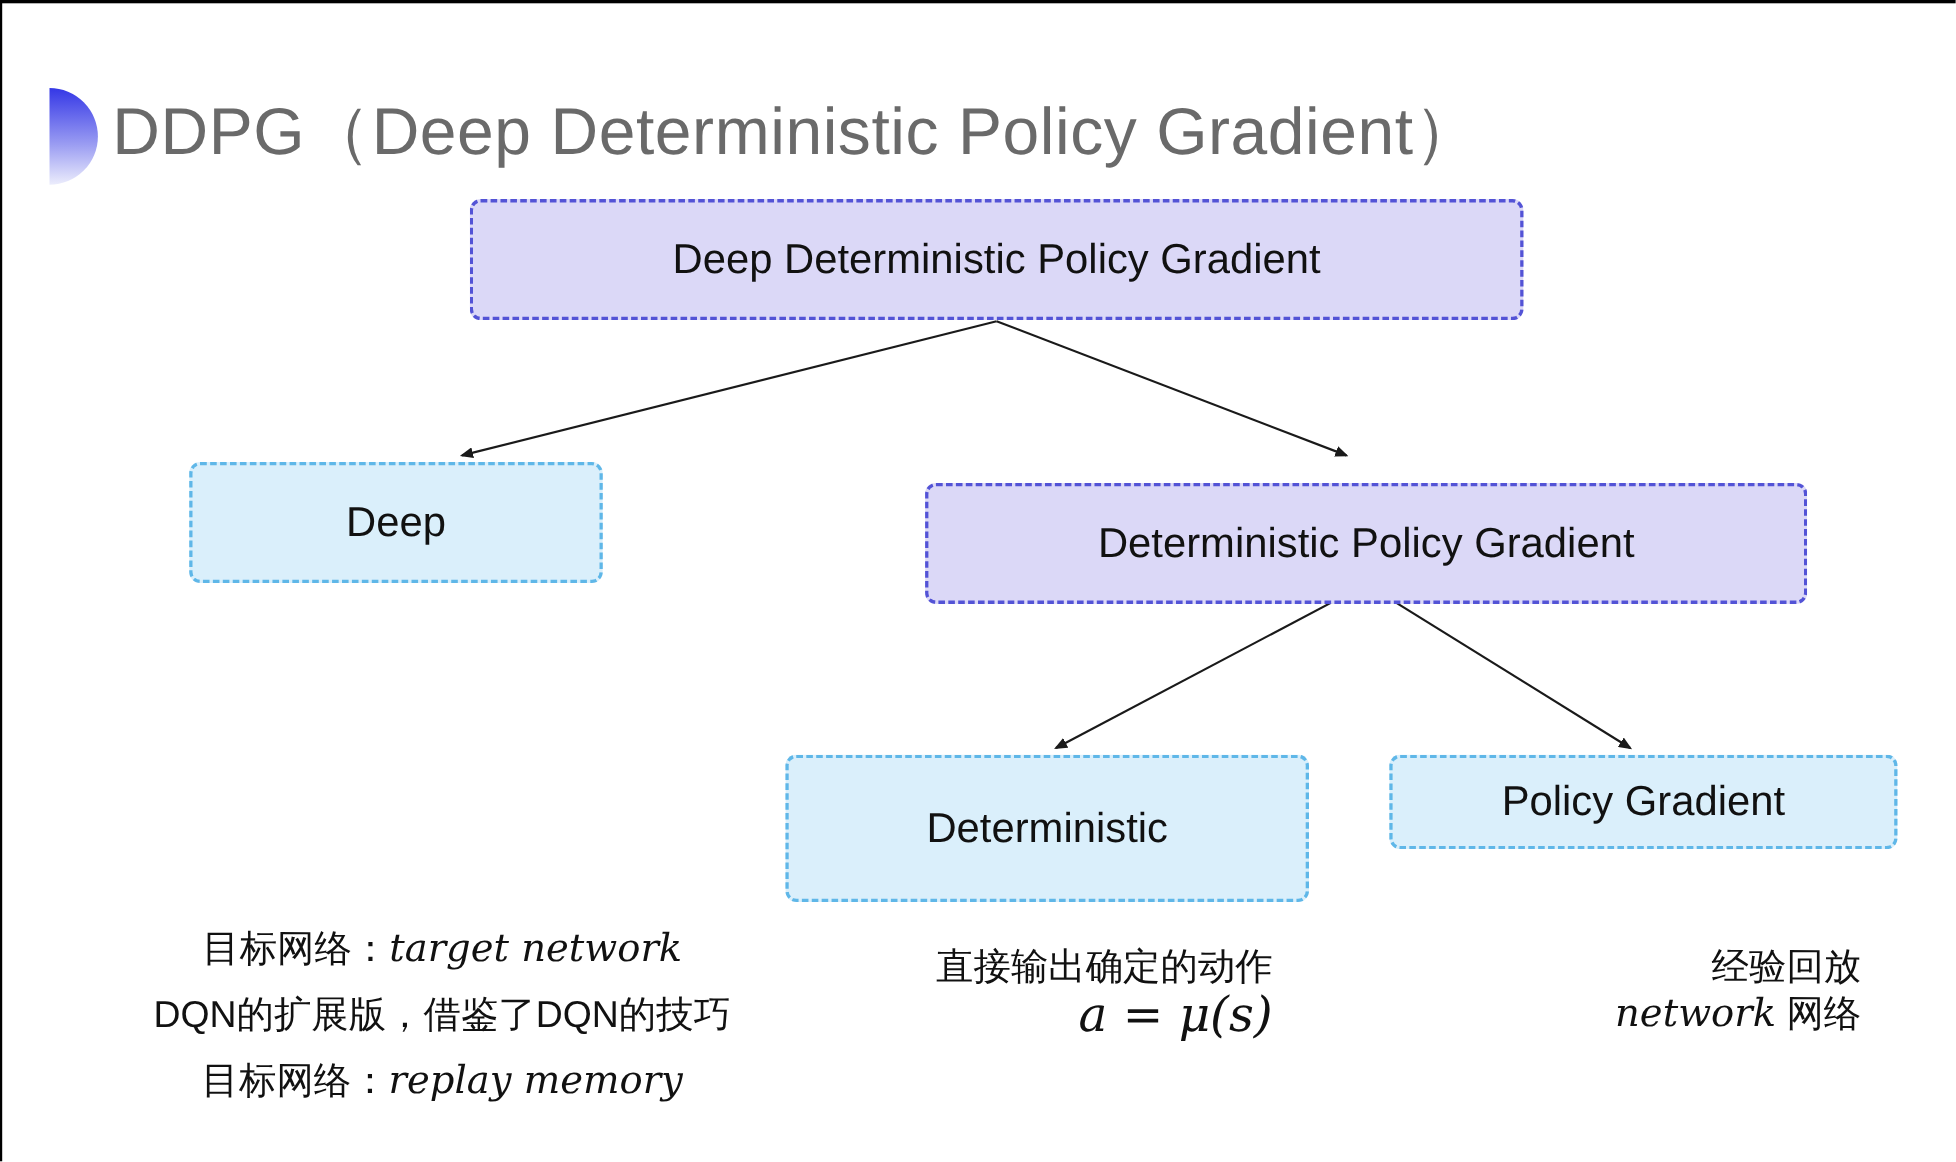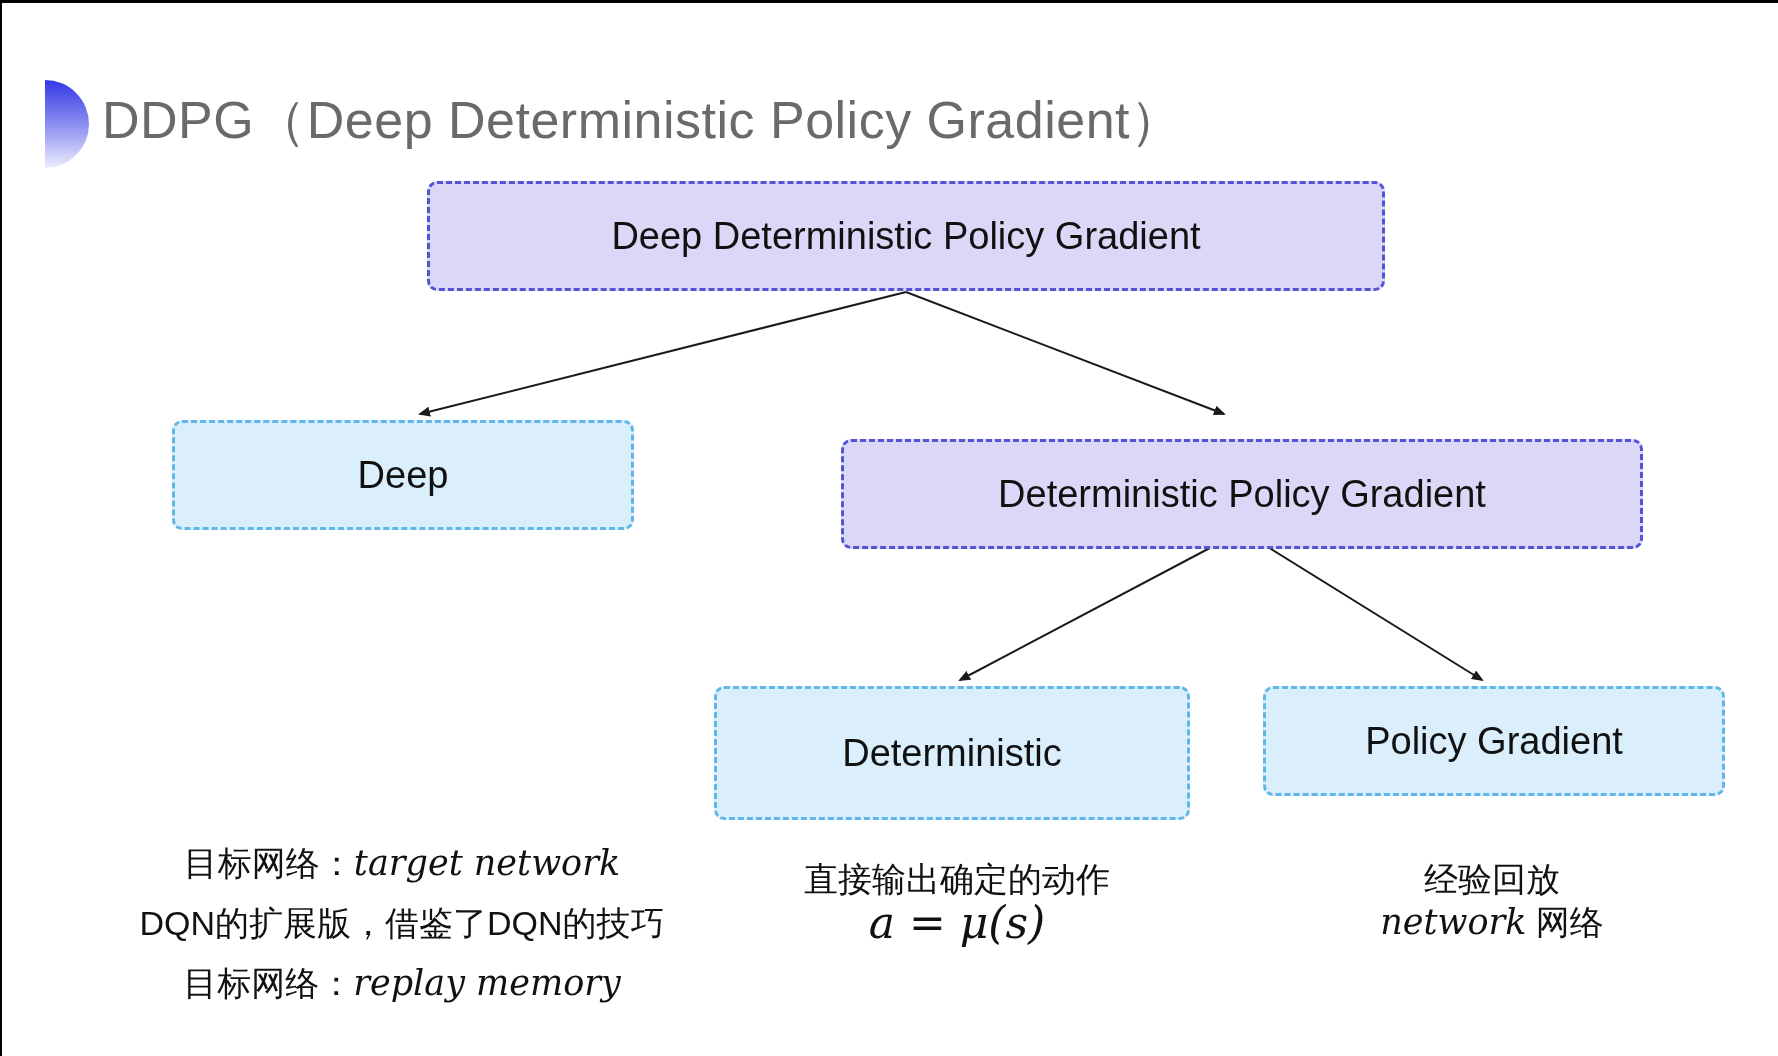--- a/index.html
+++ b/index.html
@@ -26,21 +26,21 @@
     top: 77px;
     width: 44px;
     height: 88px;
     border-radius: 0 44px 44px 0;
     background: linear-gradient(180deg, #3437e6 0%, #9a9cf2 58%, #ecedfc 100%);
   }
   .page-title {
     position: absolute;
     left: 100px;
     top: 88px;
-    font-size: 52px;
+    font-size: 60px;
     line-height: 58px;
     font-weight: 500;
     color: #6a6a6a;
     letter-spacing: 0.5px;
     white-space: nowrap;
   }
 
   
   .node {
     position: absolute;
@@ -56,24 +56,24 @@
   }
   .node.purple {
     background: #dbd8f7;
     border: 3px dashed #5353d6;
   }
   .node.cyan {
     background: #daeffb;
     border: 3px dashed #5fb7e8;
   }
   .node-root          { left: 425px;  top: 178px; width: 958px; height: 110px; }
-  .node-deep          { left: 170px;  top: 417px; width: 462px; height: 110px; }
+  .node-deep          { left: 170px;  top: 417px; width: 376px; height: 110px; }
   .node-dpg           { left: 839px;  top: 436px; width: 802px; height: 110px; }
   .node-deterministic { left: 712px;  top: 683px; width: 476px; height: 134px; }
-  .node-pg            { left: 1261px; top: 683px; width: 462px; height: 110px; }
+  .node-pg            { left: 1261px; top: 683px; width: 462px; height: 86px; }
 
   
   .arrow-layer {
     position: absolute;
     left: 0; top: 0;
     width: 1778px;
     height: 1056px;
     pointer-events: none;
   }
 
@@ -81,21 +81,21 @@
   .note {
     position: absolute;
     text-align: center;
     color: #111111;
     font-size: 34px;
   }
   .note-deep { left: 100px; top: 830px; width: 600px; }
   .note-deep .nline { line-height: 60px; white-space: nowrap; }
   .note-det  { left: 755px;  top: 855px; width: 400px; }
   .note-pg   { left: 1290px; top: 855px; width: 400px; }
-  .note-det .nline, .note-pg .nline { line-height: 43px; white-space: nowrap; }
+  .note-det .nline, .note-pg .nline { line-height: 43px; white-space: nowrap; text-align: right; }
 
   .serif-italic {
     font-family: "DejaVu Serif", "Liberation Serif", serif;
     font-style: italic;
     font-size: 35px;
   }
   .math {
     font-family: "DejaVu Serif", "Liberation Serif", serif;
     font-style: italic;
     font-size: 44px;

